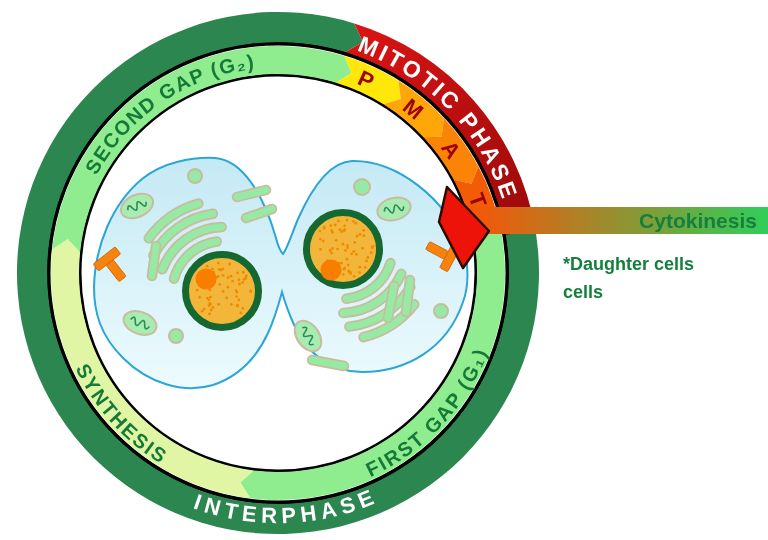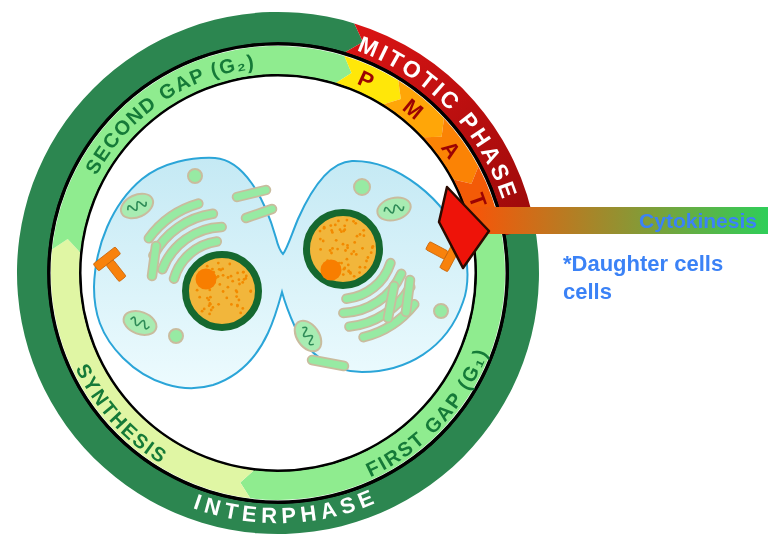--- a/index.html
+++ b/index.html
@@ -1,23 +1,23 @@
 <!DOCTYPE html>
 <html><head>
 <meta charset="utf-8">
 <style>
   html,body{margin:0;padding:0;background:#fff;}
   body{width:768px;height:540px;position:relative;overflow:hidden;
        font-family:"Liberation Sans","DejaVu Sans",sans-serif;}
   #stage{position:absolute;left:0;top:0;width:768px;height:540px;}
   svg{position:absolute;left:0;top:0;}
   .arc-label{font-weight:bold;}
-  .overlay{position:absolute;color:#3b82f6;font-weight:bold;}
+  .overlay{position:absolute;color:#15803d;font-weight:bold;}
   #cytokinesis-label{top:207px;right:11px;height:27px;line-height:27px;font-size:21px;text-align:right;}
-  #daughter-note{left:563px;top:250px;font-size:22px;line-height:28px;}
+  #daughter-note{left:563px;top:250px;font-size:18px;line-height:28px;}
 </style>
 </head>
 <body>
 
 <div id="stage">
   <svg id="diagram-svg" width="768" height="540" viewBox="0 0 768 540">
       <defs>
         <linearGradient id="redg" gradientUnits="userSpaceOnUse" x1="355" y1="25" x2="535" y2="225">
           <stop offset="0%" stop-color="#DB1414"></stop>
           <stop offset="100%" stop-color="#9B0A0A"></stop>

